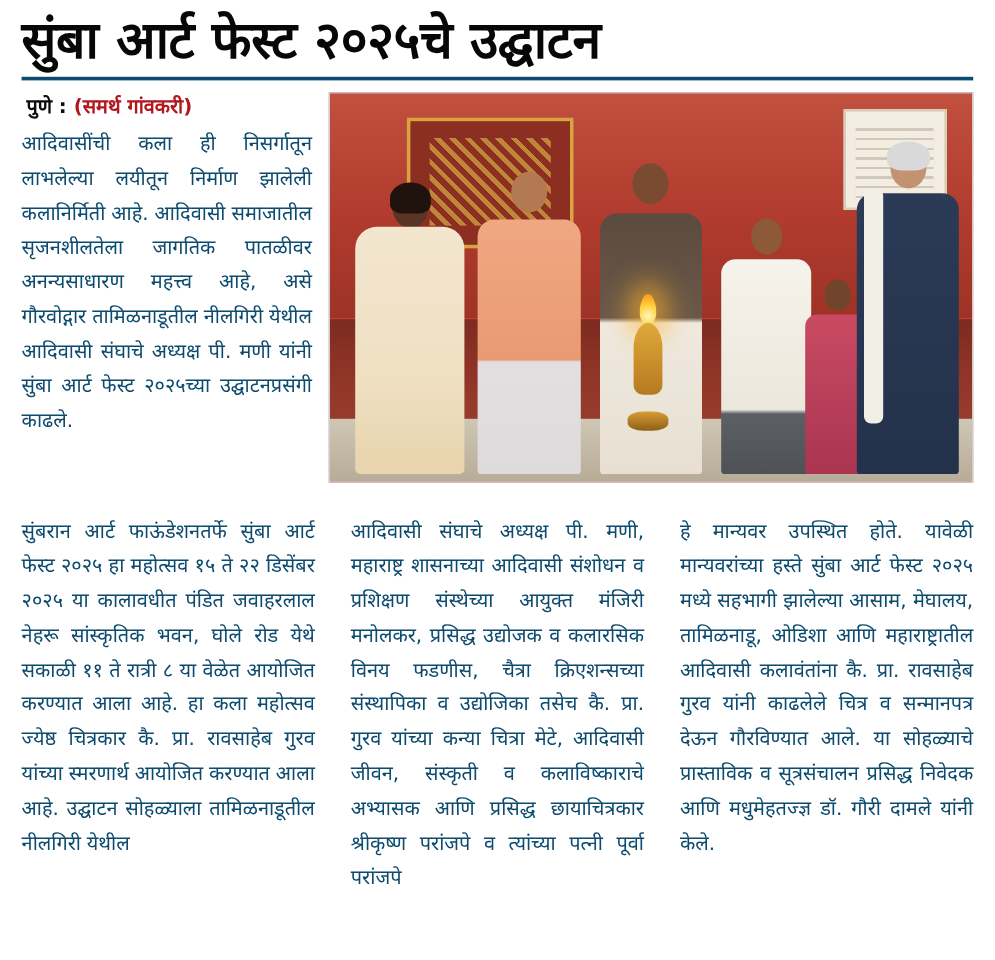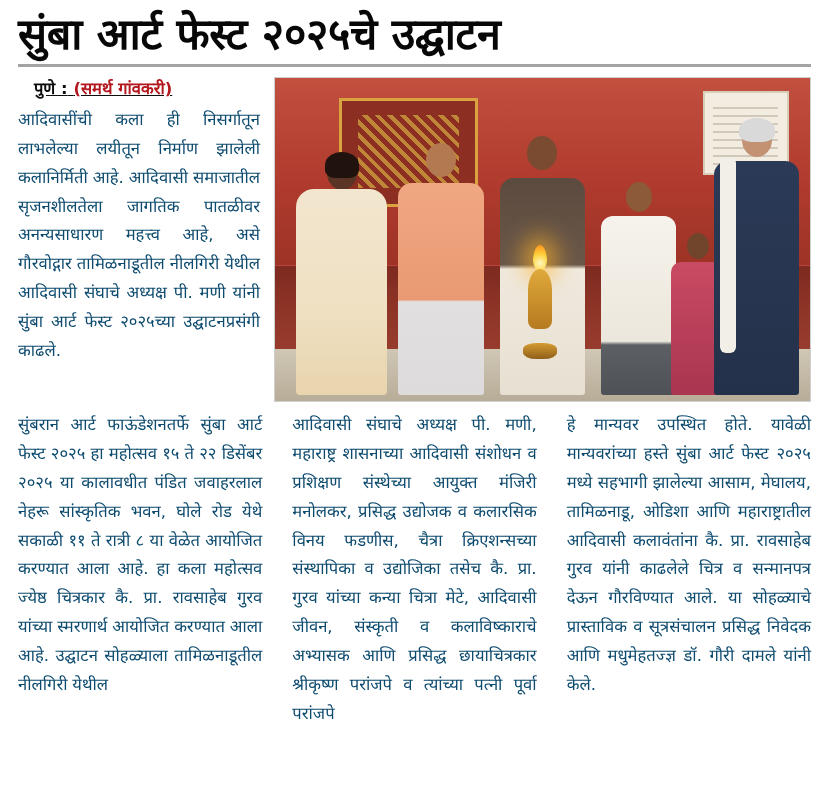--- a/index.html
+++ b/index.html
@@ -17,21 +17,21 @@
   .page {
     position: relative;
     width: 829px;
     height: 800px;
     background: #fff;
     padding: 10px 18px 8px 18px;
   }
 
   
   .headline-wrap {
-    border-bottom: 3px solid #a3a3a3;
+    border-bottom: 3px solid #0c4a6e;
     padding-bottom: 6px;
     margin-bottom: 10px;
   }
   .headline {
     font-family: "DejaVu Sans", sans-serif;
     font-weight: bold;
     font-size: 43px;
     line-height: 1.12;
     letter-spacing: -0.3px;
     color: #070707;
@@ -46,24 +46,23 @@
     align-items: flex-start;
   }
   .col-left {
     width: 242px;
     flex: 0 0 242px;
   }
   .dateline {
     font-family: "DejaVu Sans", sans-serif;
     font-weight: bold;
     font-size: 16.5px;
-    margin: 2px 0 7px 16px;
+    margin: 2px 0 7px 4px;
     color: #0d0d0d;
     line-height: 1.2;
-    text-decoration: underline;
   }
   .dateline .agency { color: #b3181e; }
 
   .body-text {
     font-family: "DejaVu Sans", sans-serif;
     font-size: 16.6px;
     line-height: 1.74;
     color: #0c4a6e;
     text-align: justify;
     text-justify: inter-word;
@@ -161,21 +160,21 @@
   .p6 { right: 2%; width: 16%; height: 84%; }
   .p6 .head { top: 0; width: 30px; height: 34px; background: #c29272; }
   .p6 .hair { position: absolute; left: 50%; transform: translateX(-50%); top: -5px; width: 36px; height: 24px; background: #d9d9d9; border-radius: 50% 50% 35% 35%; }
   .p6 .torso { height: 86%; background: linear-gradient(180deg,#2b3a57 0%,#24314a 100%); border-radius: 14px 14px 3px 3px; }
   .p6 .scarf { position: absolute; left: 6px; top: 34px; width: 16px; height: 72%; background: #f2efe6; border-radius: 6px; }
 
   
   .cols-3 {
     display: flex;
     gap: 30px;
-    margin-top: 9px;
+    margin-top: 27px;
   }
   .col-3 { flex: 1 1 0; }
 </style>
 </head>
 <body>
 
 <div class="page">
 
   <div class="headline-wrap">
     <div class="headline">सुंबा आर्ट फेस्ट २०२५चे उद्घाटन</div>

